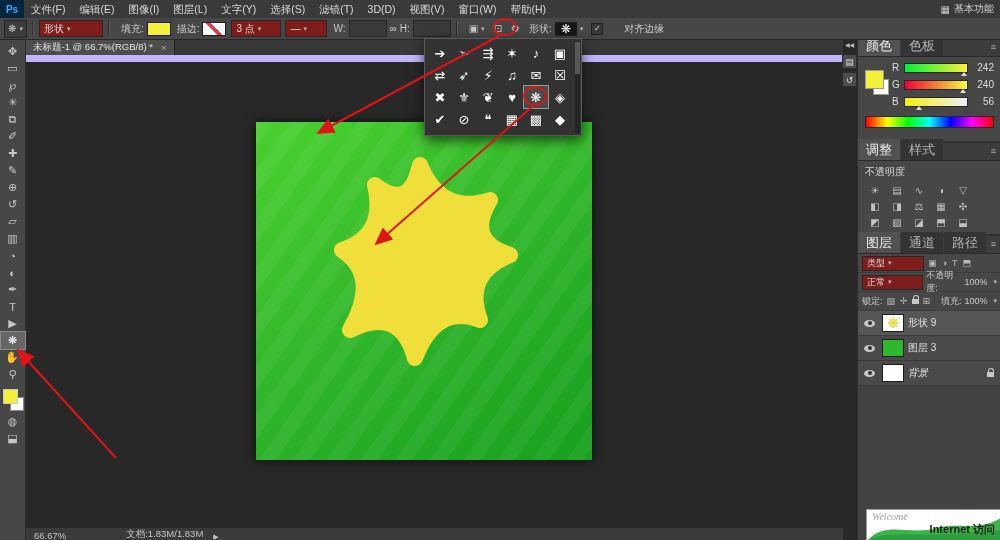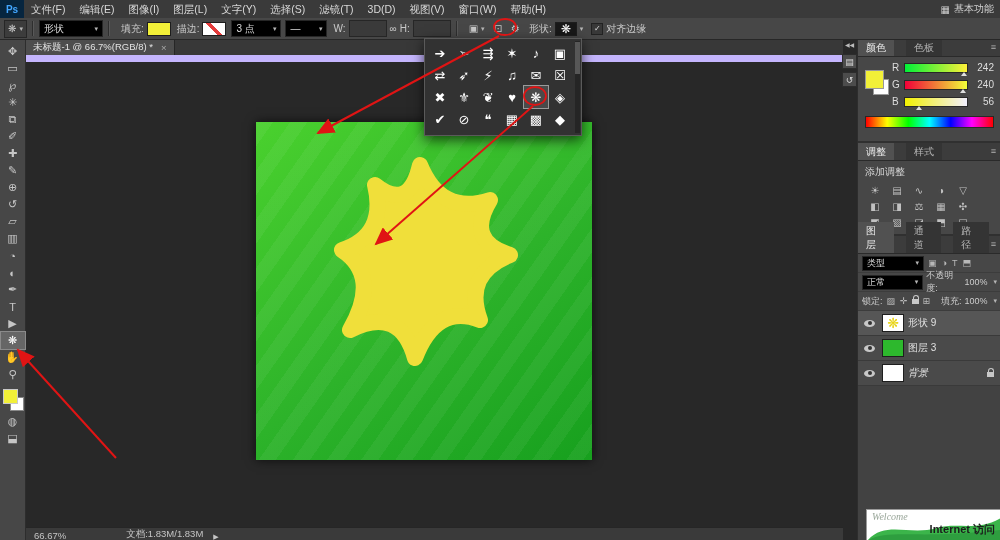--- a/index.html
+++ b/index.html
@@ -11,22 +11,22 @@
            border-bottom:1px solid #222;display:flex;align-items:center;z-index:10;}
   .pslogo{width:24px;height:18px;background:#06253f;color:#43a6ff;font-weight:bold;
           display:flex;align-items:center;justify-content:center;font-size:10px;}
   .menu-item{padding:0 7px;height:18px;line-height:18px;color:#d8d8d8;font-size:10.5px;}
   .workspace{position:absolute;right:6px;top:0;height:18px;display:flex;align-items:center;gap:4px;color:#d0d0d0;}
 
   
   .optbar{position:absolute;left:0;top:18px;width:1000px;height:21px;background:#474747;
           border-bottom:1px solid #272727;display:flex;align-items:center;z-index:10;}
   .vsep{width:1px;height:15px;background:#2e2e2e;border-right:1px solid #585858;margin:0 5px;}
-  .ddl{background:#000000;border:1px solid #262626;height:15px;display:flex;align-items:center;
-       justify-content:space-between;padding:0 4px;color:#ddd;}
+  .ddl{background:#7f1d1d;border:1px solid #262626;height:15px;display:flex;align-items:center;
+       justify-content:flex-start;padding:0 4px;color:#ddd;}
   .caret{font-size:7px;color:#b5b5b5;margin-left:3px;}
   .lbl{color:#c9c9c9;margin-left:6px;white-space:nowrap;}
   .inp{background:#3a3a3a;border:1px solid #262626;height:13px;width:32px;margin-left:3px;}
   .iconbtn{height:16px;display:flex;align-items:center;justify-content:center;color:#c8c8c8;margin-left:3px;padding:0 3px;}
   .sw{height:14px;width:24px;border:1px solid #1d1d1d;margin-left:3px;box-sizing:border-box;}
   .sw-fill{background:#f2f038;}
   .sw-stroke{background:linear-gradient(45deg,#fff 43%,#e43b3b 43%,#e43b3b 57%,#fff 57%);}
   .sw-shape{background:#181818;color:#fff;display:flex;align-items:center;justify-content:center;font-size:12px;width:22px;}
   .chk{width:10px;height:10px;background:#383838;border:1px solid #222;display:flex;align-items:center;
        justify-content:center;color:#ddd;font-size:8px;margin-left:8px;}
@@ -60,21 +60,21 @@
   .dock{position:absolute;left:842px;top:39px;width:15px;height:80px;z-index:5;}
   .dock .exp{color:#bbb;font-size:6px;text-align:center;height:12px;line-height:12px;}
   .dock .dicon{width:13px;height:13px;margin:3px auto 0;background:#4c4c4c;border:1px solid #2c2c2c;
                color:#ddd;font-size:9px;display:flex;align-items:center;justify-content:center;}
 
   
   .rpanel{position:absolute;left:857px;top:39px;width:143px;height:501px;background:#474747;
           border-left:1px solid #2d2d2d;display:flex;flex-direction:column;z-index:5;}
   .panel{border-bottom:2px solid #303030;position:relative;}
   .phead{height:17px;background:#3c3c3c;display:flex;align-items:flex-end;border-bottom:1px solid #2a2a2a;position:relative;}
-  .ptab{padding:2px 8px 1px;background:#343434;color:#b5b5b5;font-size:10px;margin-right:12px;}
+  .ptab{padding:2px 8px 1px;background:#343434;color:#b5b5b5;font-size:13px;margin-right:1px;}
   .ptab.active{background:#515151;color:#ededed;}
   .pmenu{position:absolute;right:5px;top:3px;color:#b5b5b5;font-size:9px;}
 
   
   .colorbody{position:relative;height:80px;}
   .cswF{position:absolute;left:7px;top:9px;width:17px;height:17px;background:#f2f038;border:1px solid #999;z-index:2;}
   .cswB{position:absolute;left:15px;top:18px;width:14px;height:14px;background:#fff;border:1px solid #999;}
   .chrow{display:flex;align-items:center;height:13px;margin:4px 7px 0 34px;gap:4px;}
   .chlabel{width:8px;color:#ddd;}
   .chbar{position:relative;flex:1;height:8px;border:1px solid #282828;}
@@ -193,21 +193,21 @@
       <span>⚙</span>
     </div>
     <span class="lbl">形状:</span>
     <div class="sw sw-shape">
       <span>❋</span>
     </div>
     <span class="caret">▾</span>
     <div class="chk">
       <span>✓</span>
     </div>
-    <span class="lbl" style="margin-left:3px;">对齐边缘</span>
+    <span class="lbl" style="margin-left:21px;">对齐边缘</span>
   </div>
 
   <div class="tabbar">
     <div class="doctab">
       <span>未标题-1 @ 66.7%(RGB/8) *</span>
       <span class="x">×</span>
     </div>
   </div>
 
   <div class="toolbar">
@@ -334,21 +334,21 @@
         <div class="spectrum"></div>
       </div>
     </div>
 
     <div class="panel">
       <div class="phead">
         <span class="ptab active">调整</span>
         <span class="ptab">样式</span>
         <span class="pmenu">≡</span>
       </div>
-      <div class="adjtitle">添加调整</div>
+      <div class="adjtitle">不透明度</div>
       <div class="adjgrid">
         <span class="adjico">☀</span>
         <span class="adjico">▤</span>
         <span class="adjico">∿</span>
         <span class="adjico">◑</span>
         <span class="adjico">▽</span>
         <span class="adjico">◧</span>
         <span class="adjico">◨</span>
         <span class="adjico">⚖</span>
         <span class="adjico">▦</span>

